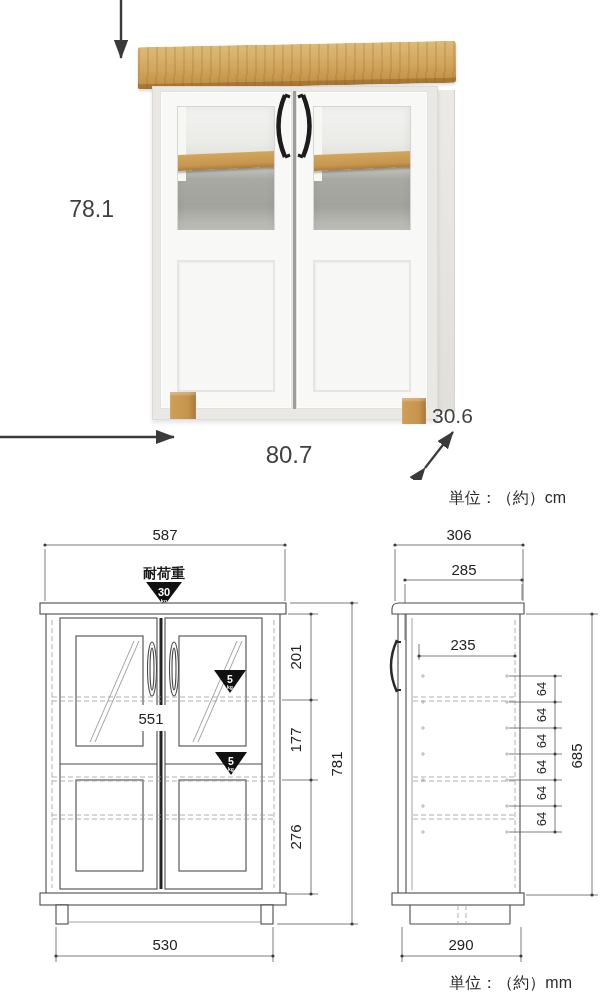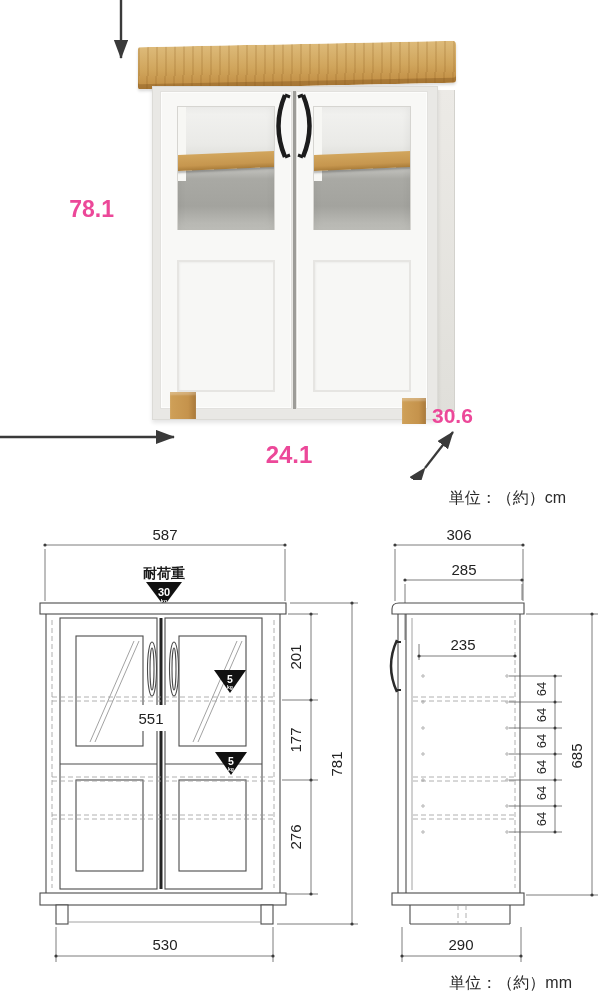--- a/index.html
+++ b/index.html
@@ -1,21 +1,21 @@
 <!DOCTYPE html>
 <html><head>
 <meta charset="utf-8">
 <style>
   html,body{margin:0;padding:0;background:#fff;}
   #stage{position:relative;width:600px;height:1000px;background:#fff;overflow:hidden;
          font-family:"Liberation Sans",sans-serif;}
   .abs{position:absolute;}
 
   
-  .photo-label{position:absolute;color:#ec4899;font-weight:700;}
+  .photo-label{position:absolute;color:#404040;font-weight:400;}
   #lbl-h{left:52px;top:196px;width:62px;text-align:right;font-size:23px;}
   #lbl-w{left:244px;top:441px;width:90px;text-align:center;font-size:24px;}
   #lbl-d{left:432px;top:404px;font-size:21px;}
   .cab-top{left:138px;top:44px;width:318px;height:42px;border-radius:2px 4px 3px 2px;
     background:
       repeating-linear-gradient(91deg, rgba(145,97,33,.20) 0 2px, rgba(0,0,0,0) 2px 9px),
       linear-gradient(180deg,#ddba79 0%,#d0a55c 55%,#c08c42 100%);
     box-shadow: inset 0 -5px 0 rgba(118,74,24,.35), 0 2px 3px rgba(0,0,0,.15);
     transform:skewY(-1.2deg);}
   .cab-side{left:436px;top:90px;width:18px;height:322px;
@@ -107,21 +107,21 @@
         <path d="M303,95 Q316,126 303,157" stroke="#1c1c1c" stroke-width="4.5" fill="none"></path>
         <line x1="303" y1="95" x2="298" y2="97" stroke="#1c1c1c" stroke-width="3"></line>
         <line x1="303" y1="157" x2="298" y2="155" stroke="#1c1c1c" stroke-width="3"></line>
       </g>
       <line x1="121" y1="58" x2="121" y2="414" stroke="#3a3a3a" stroke-width="2.4" marker-start="url(#ah)" marker-end="url(#ah)" transform="rotate(180 121 58) rotate(180 121 236)"></line>
       <line x1="174" y1="437" x2="406" y2="437" stroke="#3a3a3a" stroke-width="2.4" marker-start="url(#ah)" marker-end="url(#ah)" transform="rotate(180 174 437) rotate(180 290 437)"></line>
       <line x1="453" y1="432" x2="481" y2="396" stroke="#3a3a3a" stroke-width="2.2" marker-start="url(#ah)" marker-end="url(#ah)" transform="rotate(180 453 432) rotate(180 467 414)"></line>
     </svg>
 
     <div class="photo-label" id="lbl-h">78.1</div>
-    <div class="photo-label" id="lbl-w">24.1</div>
+    <div class="photo-label" id="lbl-w">80.7</div>
     <div class="photo-label" id="lbl-d">30.6</div>
   </div>
 
   <svg class="abs" style="left:0;top:480px;" width="600" height="520" viewBox="0 480 600 520">
 
     <text class="unit" x="566" y="503" text-anchor="end">単位：（約）cm</text>
     <text class="unit" x="572" y="988" text-anchor="end">単位：（約）mm</text>
 
     <g>
 

